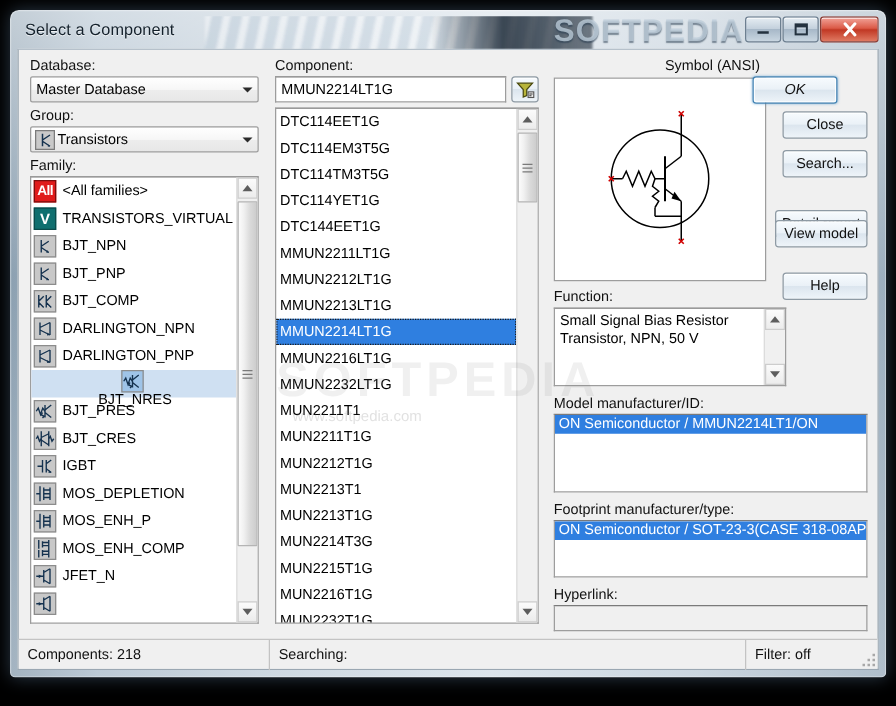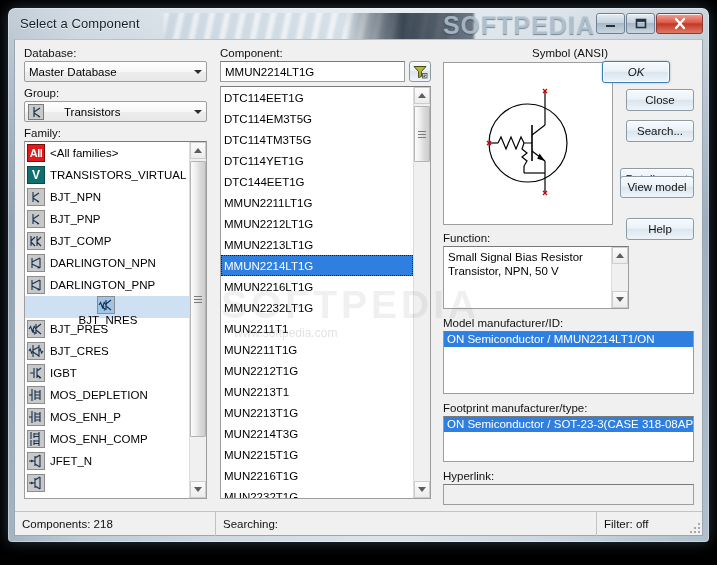--- a/index.html
+++ b/index.html
@@ -390,21 +390,21 @@
       </div>
 
       <div class="lbl" style="left:9px;top:47px;">Group:</div>
       <div class="combo" style="left:9px;top:61px;width:183px;">
         <div class="grp-icon">
           <svg width="14" height="14" viewBox="0 0 14 14">
             <path d="M5 2 L5 12 M5 7 L11 3 M5 8 L11 12" stroke="#15324f" stroke-width="1.2" fill="none"></path>
             <path d="M9.6 10.5 L11 12 L9.2 12.3 Z" fill="#15324f"></path>
           </svg>
         </div>
-        <div class="ctext" style="padding-left:20px;">Transistors</div>
+        <div class="ctext" style="padding-left:2px;">Transistors</div>
         <div class="arrow">
             <span class="caret-d"></span>
           </div>
       </div>
 
       <div class="lbl" style="left:9px;top:87px;">Family:</div>
       <div class="listbox" style="left:9px;top:101px;width:183px;height:358px;">
         <div class="list-inner" id="family-list">
             <div class="fam-row">
               <span class="fam-ico all">All</span>

